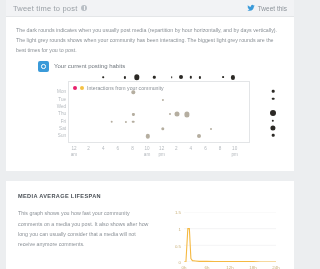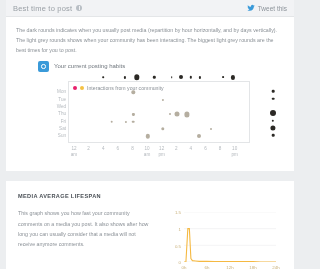--- a/index.html
+++ b/index.html
@@ -151,21 +151,21 @@
   svg { display: block; }
 </style>
 </head>
 <body>
 
 <div class="page">
 
   <div class="card">
 
     <div class="card-header">
-      <span class="card-title">Best time to post</span>
+      <span class="card-title">Tweet time to post</span>
       <span class="info-icon"></span>
       <span class="tweet-this">
         <svg class="bird" viewBox="0 0 24 24">
           <path fill="#3a9ad9" d="M23 4.9a9 9 0 0 1-2.6.7 4.5 4.5 0 0 0 2-2.5 9 9 0 0 1-2.9 1.1 4.5 4.5 0 0 0-7.7 4.1A12.8 12.8 0 0 1 2.5 3.6a4.5 4.5 0 0 0 1.4 6 4.4 4.4 0 0 1-2-.6v.1a4.5 4.5 0 0 0 3.6 4.4 4.5 4.5 0 0 1-2 .1 4.5 4.5 0 0 0 4.2 3.1A9 9 0 0 1 1 18.6a12.7 12.7 0 0 0 6.9 2c8.3 0 12.8-6.8 12.8-12.8v-.6A9 9 0 0 0 23 4.9z"></path>
         </svg>
         <span>Tweet this</span>
       </span>
     </div>
 
     <div class="card-body">

